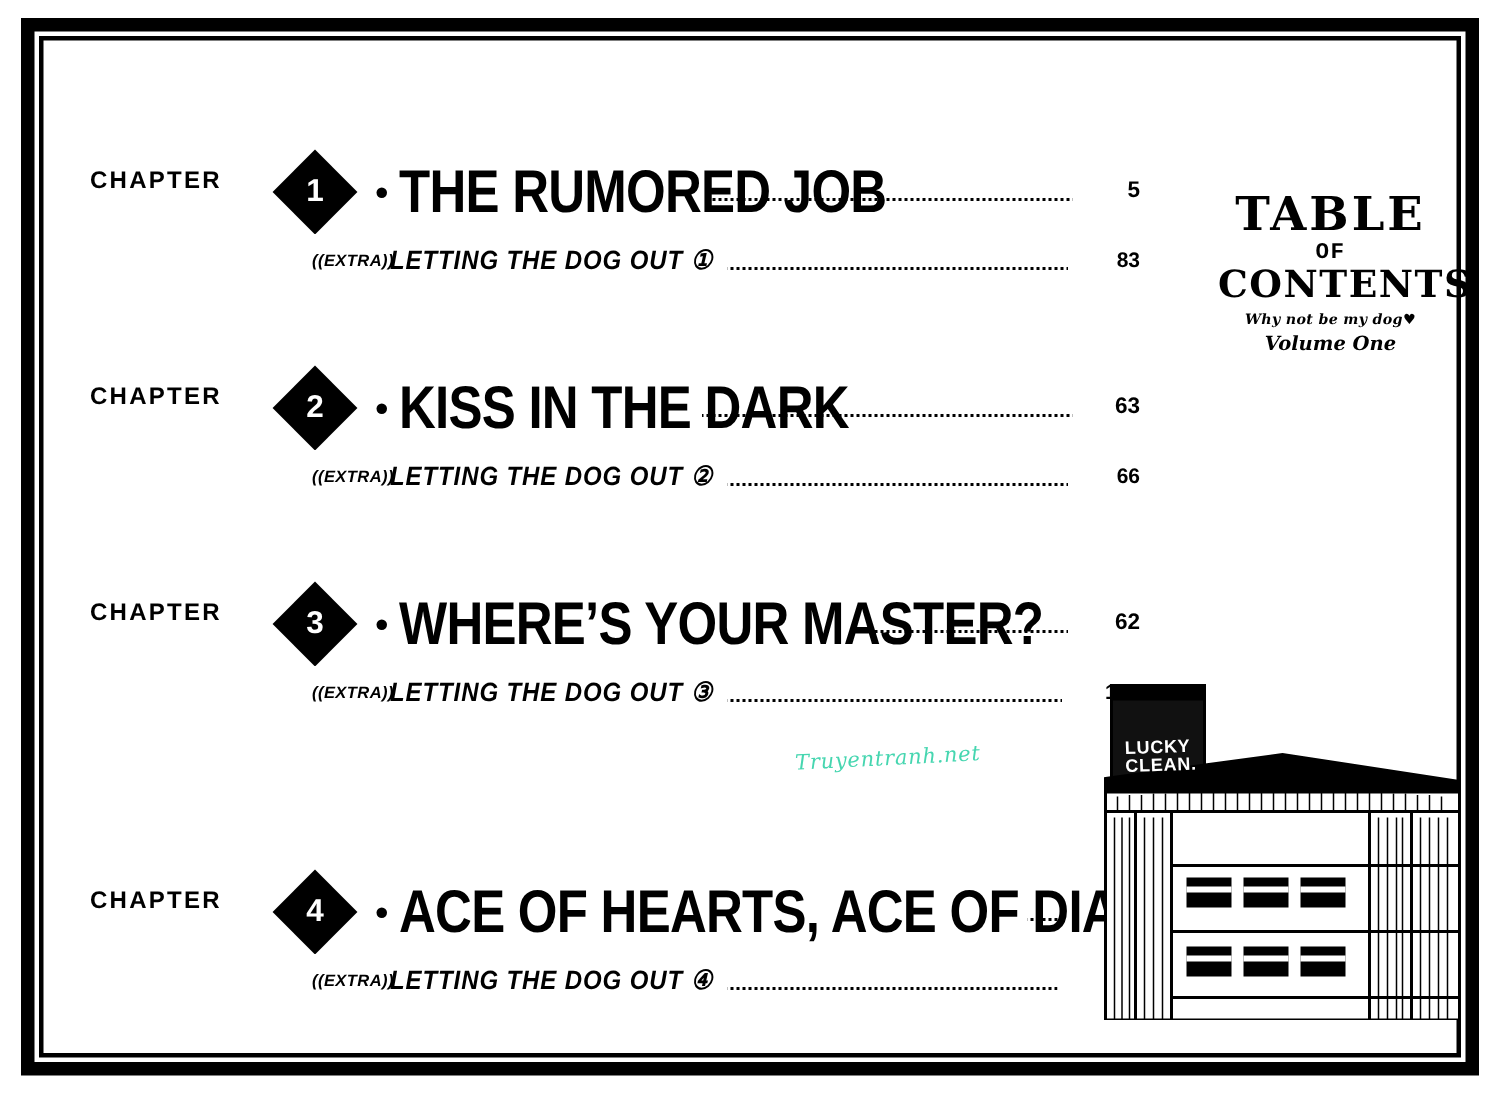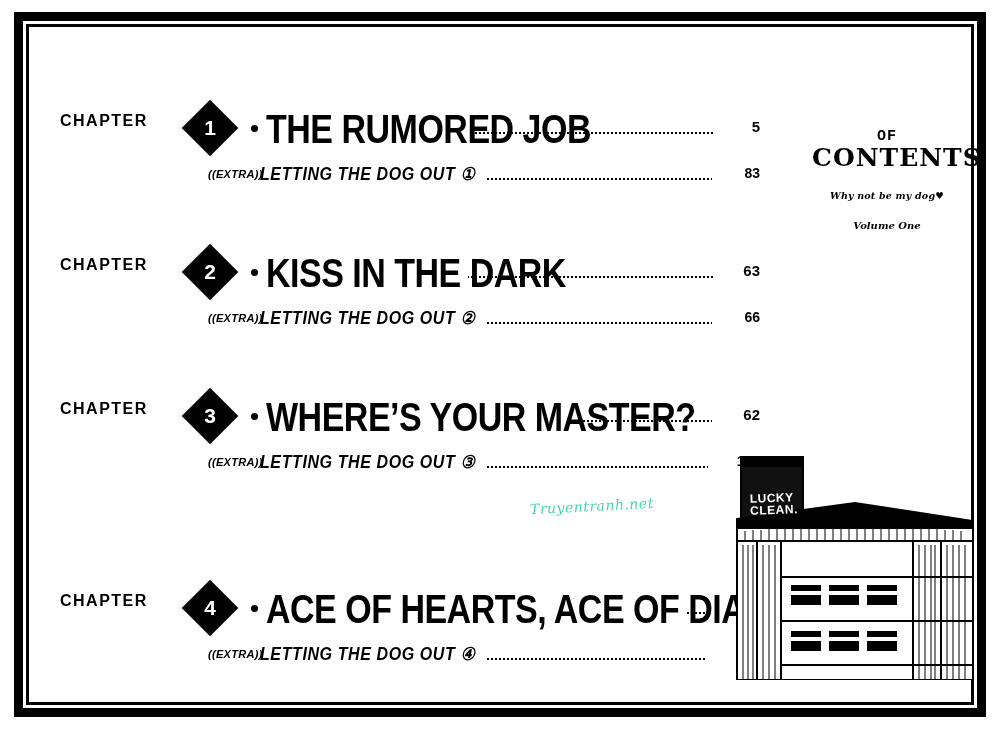--- a/index.html
+++ b/index.html
@@ -61,29 +61,29 @@
     font-size:25px;
     letter-spacing:1px;
     line-height:1.05;
     text-align:right;
   }
   .toc-head .sub{
     font-family:"DejaVu Serif", serif;
     font-style:italic;
     font-weight:bold;
     font-size:9.5px;
-    margin-top:18px;
+    margin-top:5px;
     letter-spacing:.2px;
   }
   .toc-head .vol{
     font-family:"DejaVu Serif", serif;
     font-style:italic;
     font-weight:bold;
-    font-size:10px;
-    margin-top:19px;
+    font-size:13px;
+    margin-top:3px;
   }
 
   
   .entries{
     position:absolute;
     left:60px;top:104px;
     width:700px;
   }
   .chapter-row{
     position:relative;
@@ -241,20 +241,21 @@
 </style>
 </head>
 <body>
 
 <div class="page">
 
   <div class="frame-outer"></div>
   <div class="frame-inner"></div>
 
   <div class="toc-head">
+    <div class="l1">TABLE</div>
     <div class="l2">OF</div>
     <div class="l3">CONTENTS</div>
     <div class="sub">Why not be my dog♥</div>
     <div class="vol">Volume One</div>
   </div>
 
   <div class="entries">
 
     <div class="chapter-row" style="margin-top:0">
       <div class="dots"></div>

